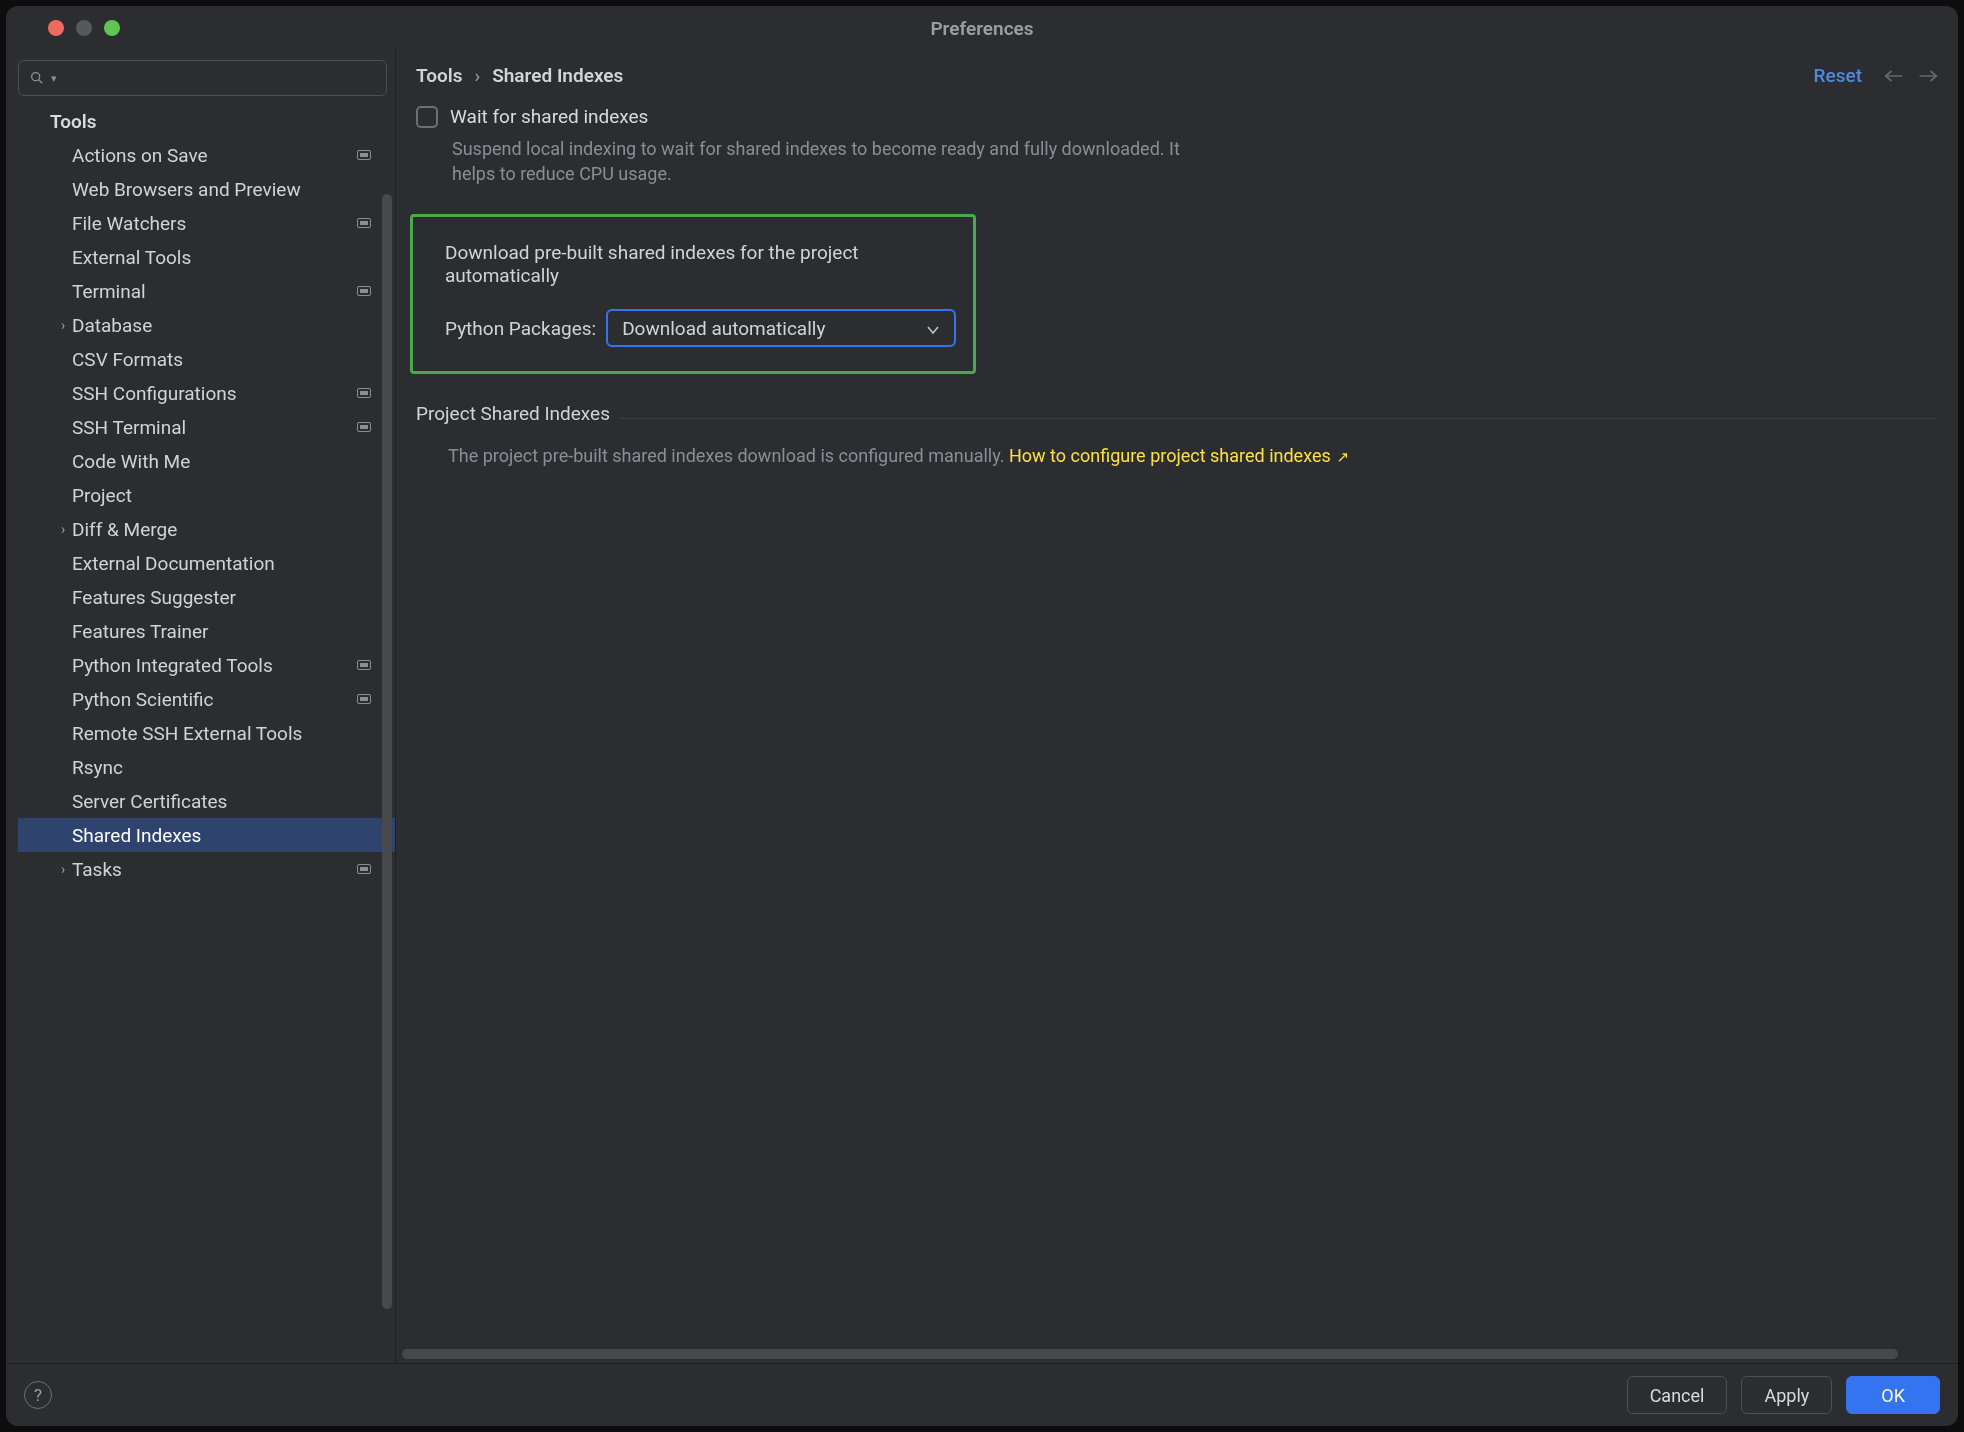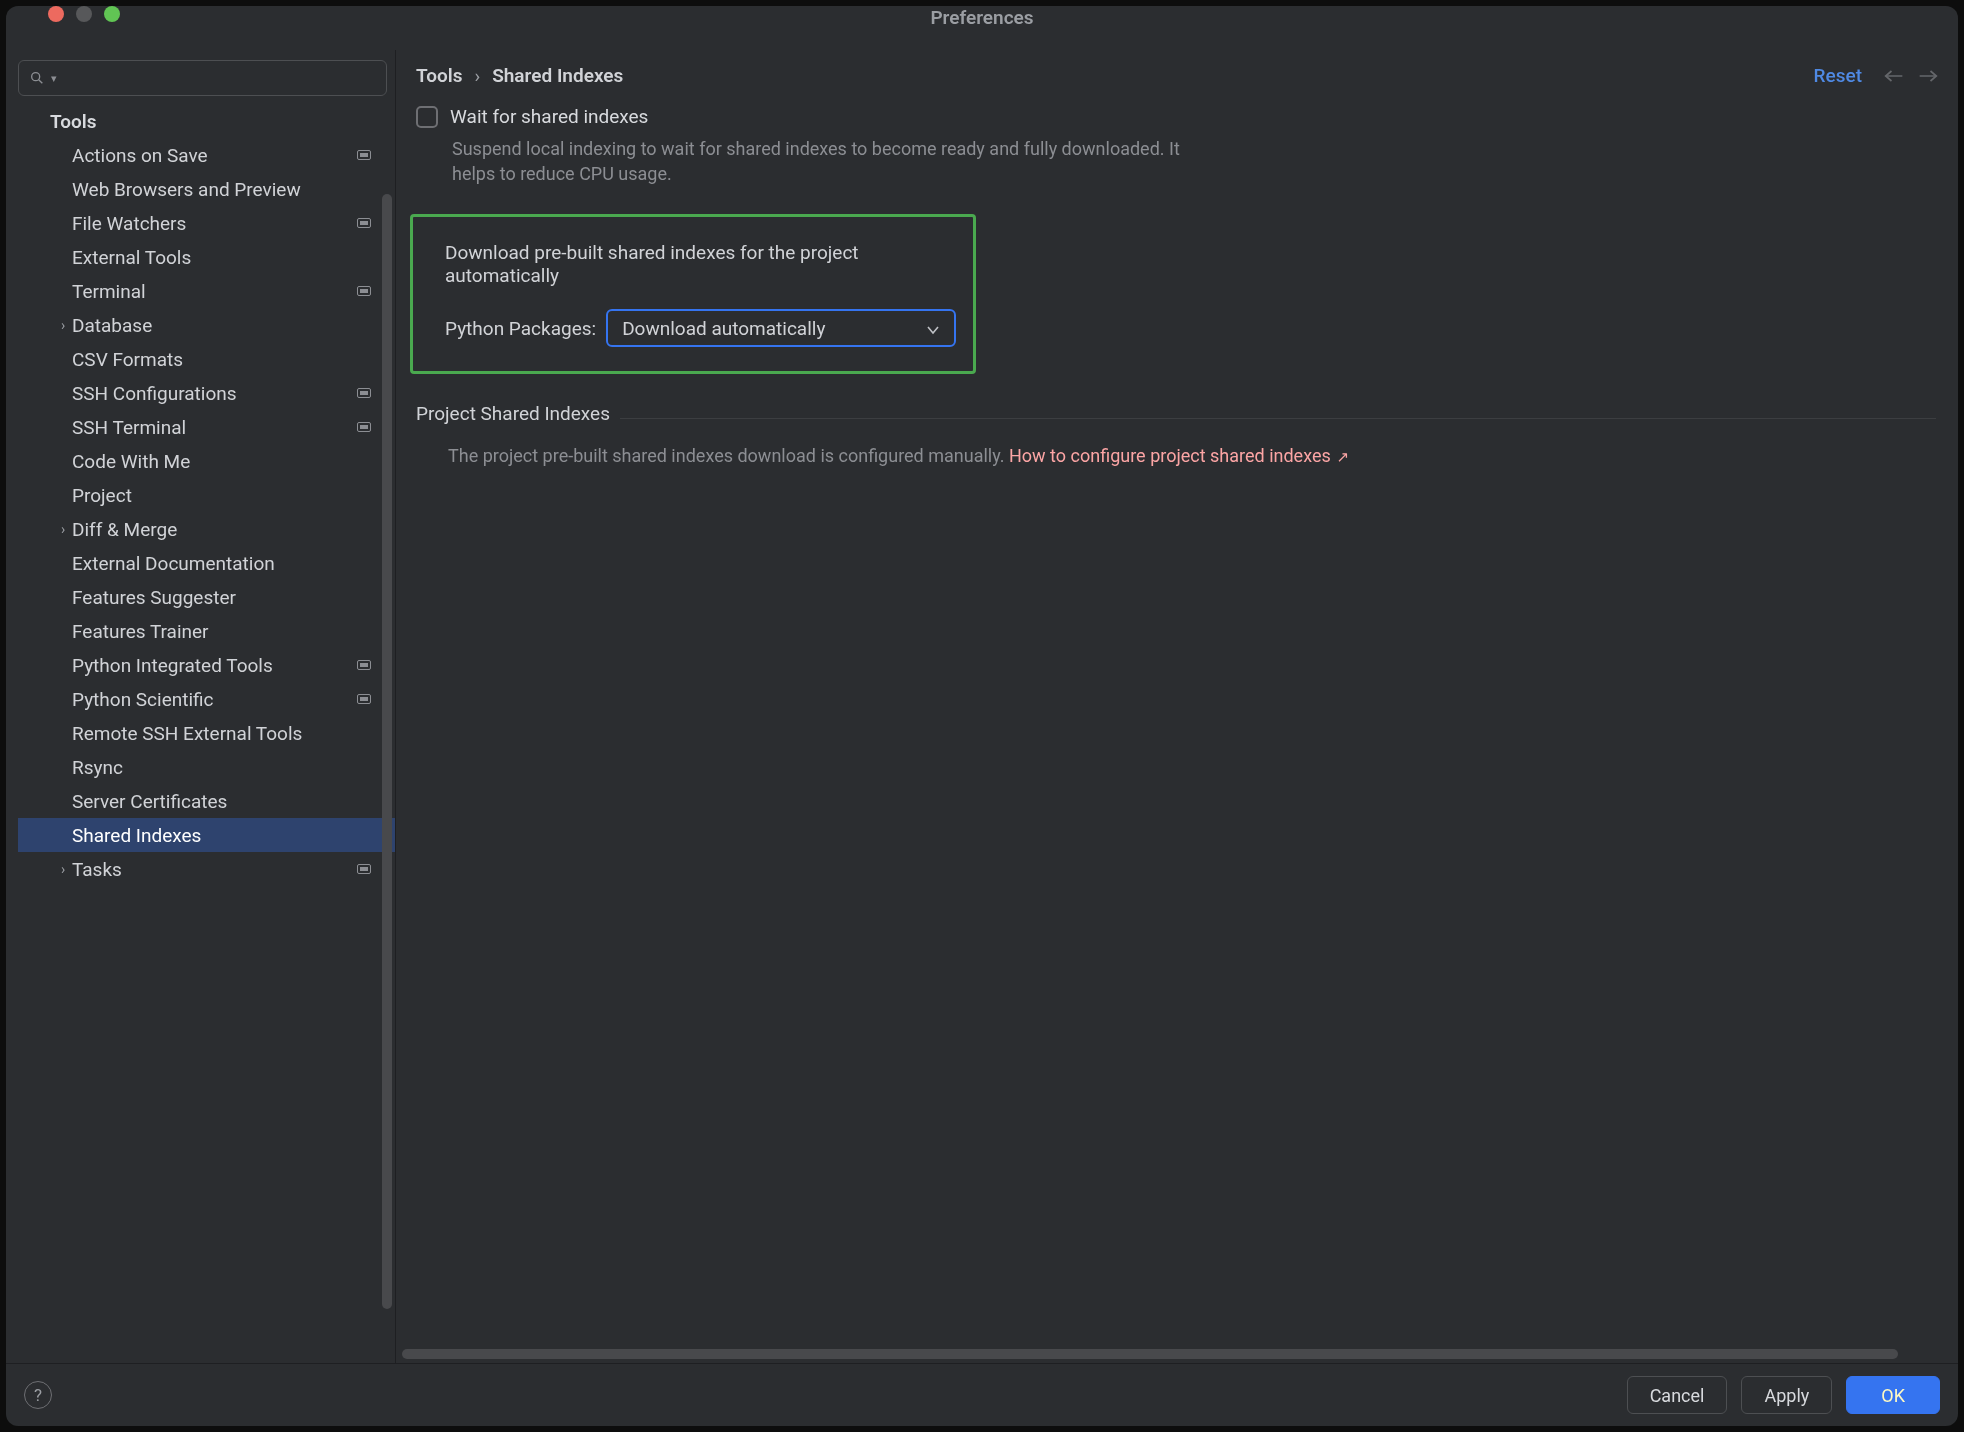--- a/index.html
+++ b/index.html
@@ -17,20 +17,21 @@
     margin: 6px;
     height: calc(100% - 12px);
     display: flex;
     flex-direction: column;
     overflow: hidden;
   }
   .titlebar {
     height: 44px;
     position: relative;
     display: flex;
+    align-items: center;
     padding-left: 24px;
   }
   .traffic-lights {
     display: flex;
     gap: 12px;
     padding-left: 18px;
   }
   .dot { width: 16px; height: 16px; border-radius: 50%; }
   .red { background: #ed6a5f; }
   .yellow { background: #57585a; }
@@ -208,21 +209,21 @@
     background: #2b2d30;
     display: flex;
     align-items: center;
     padding: 0 14px;
     color: #d1d3d7;
     justify-content: space-between;
   }
   .section2 { margin-top: 26px; padding-right: 22px; }
   .section2 .section-title { margin-left: 0; }
   .muted-line { color: #8c8e93; margin-left: 32px; margin-top: 14px; font-size: 18px; }
-  .link { color: #fca5a5; }
+  .link { color: #fde047; }
   .ext-icon { font-size: 15px; margin-left: 2px; }
   .h-scroll {
     position: absolute;
     left: 6px; right: 14px;
     bottom: 4px;
     height: 10px;
   }
   .h-scroll-thumb {
     position: absolute;
     left: 0;

